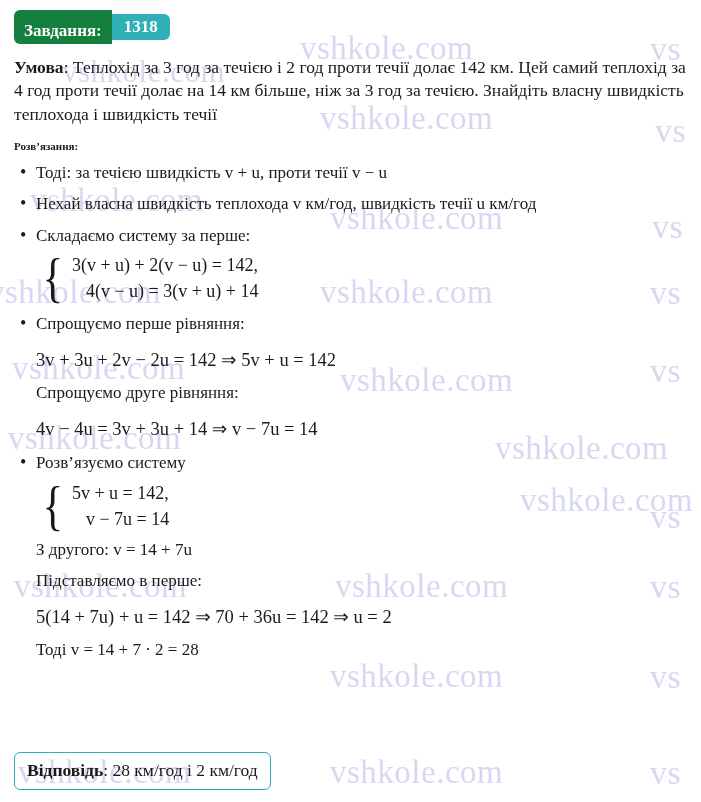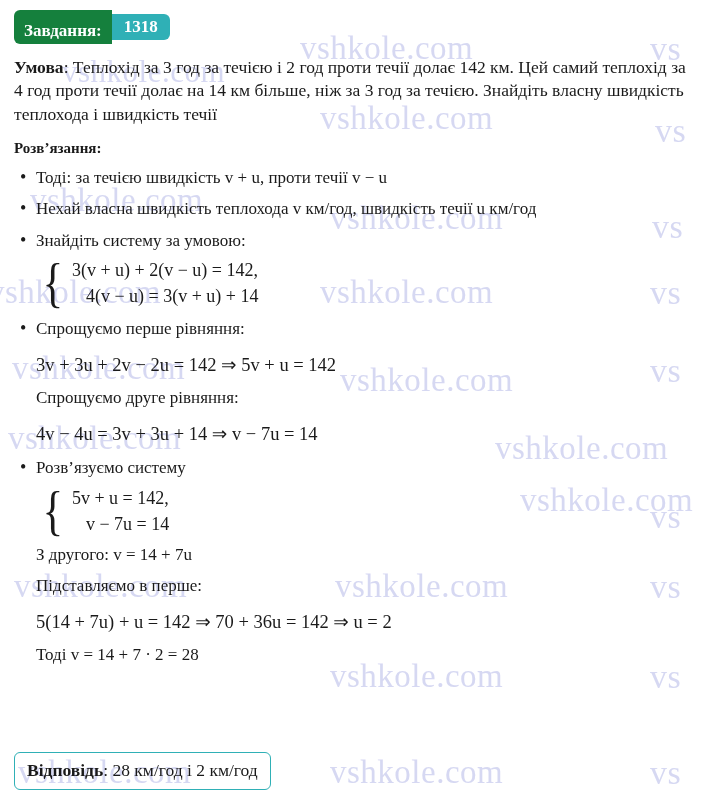--- a/index.html
+++ b/index.html
@@ -80,21 +80,21 @@
 
   .umova {
     font-size: 17.5px;
     line-height: 1.33;
     margin: 0 0 14px 0;
     text-align: left;
   }
   .umova b { font-weight: bold; }
 
   .section-title {
-    font-size: 15px;
+    font-size: 11px;
     font-weight: bold;
     margin: 0 0 10px 0;
   }
 
   ul.steps {
     list-style: none;
     margin: 0;
     padding: 0;
   }
   ul.steps > li {
@@ -213,21 +213,21 @@
   <div class="umova">
     <b>Умова</b><span>: Теплохід за 3 год за течією і 2 год проти течії долає 142 км. Цей самий теплохід за 4 год проти течії долає на 14 км більше, ніж за 3 год за течією. Знайдіть власну швидкість теплохода і швидкість течії</span>
   </div>
 
   <div class="section-title">Розв’язання:</div>
 
   <ul class="steps">
     <li><span>Тоді: за течією швидкість v + u, проти течії v − u</span></li>
     <li><span>Нехай власна швидкість теплохода v км/год, швидкість течії u км/год</span></li>
     <li>
-      <span>Знайдіть систему за умовою:</span>
+      <span>Складаємо систему за перше:</span>
       <div class="system">
         <span class="brace">{</span>
         <span class="system-eqs">
           <span class="row">3(v + u) + 2(v − u) = 142,</span>
           <span class="row indent1">4(v − u) = 3(v + u) + 14</span>
         </span>
       </div>
     </li>
 
     <li>

